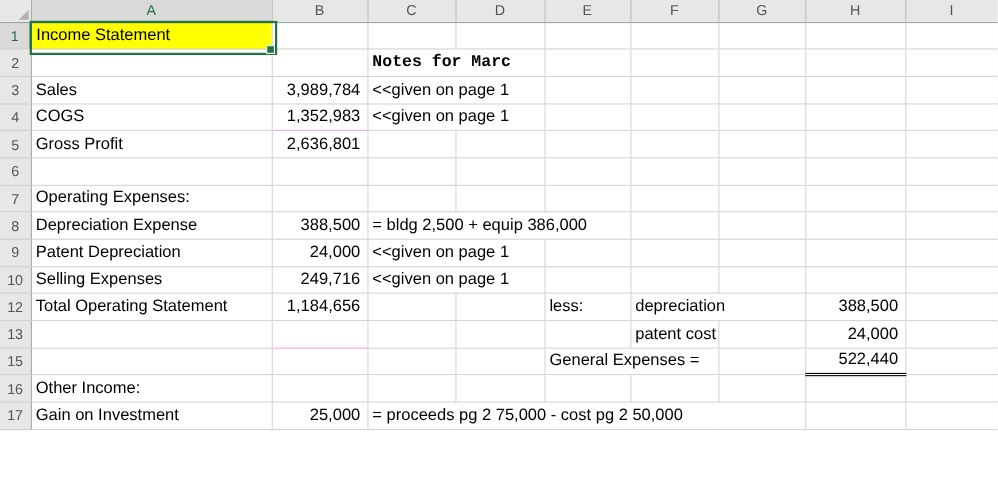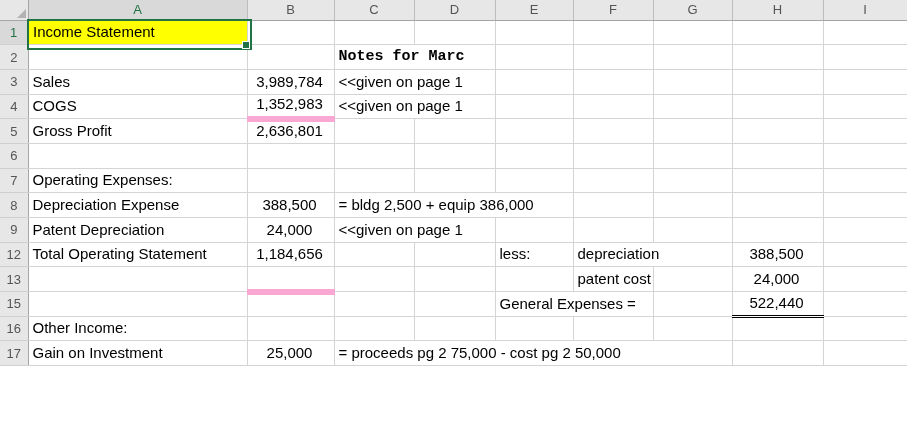--- a/index.html
+++ b/index.html
@@ -30,24 +30,24 @@
     font-size:13px; font-weight:400; color:#555; text-align:center; vertical-align:middle;
   }
   tbody th.selrow { background:#d9d9d9; color:#217346; border-right:2px solid #217346; }
 
   tbody tr { height:24.7px; }
   td {
     border-right:1px solid #d4d4d4; border-bottom:1px solid #d4d4d4;
     font-size:15px; color:#000; vertical-align:bottom;
     padding:0 3px 3px 4px; line-height:18px;
   }
-  td.num { text-align:center; padding-right:6px; }
+  td.num { text-align:right; padding-right:6px; }
   td.bold { font-weight:700;font-family:Liberation Mono, monospace; }
   td.fill { background:#ffff00; }
-  td.bb  { border-bottom:6px solid #f9a8d4; }
+  td.bb  { border-bottom:1px solid #f9a8d4; }
   td.dbb { border-bottom:3px double #000; }
 
   
   .sel-outline {
     position:absolute; left:27px; top:19px; width:221px; height:27px;
     border:2px solid #217346; pointer-events:none;
   }
   .fill-handle {
     position:absolute; left:242px; top:41px; width:6px; height:6px;
     background:#217346; border:1px solid #fff;
@@ -183,20 +183,31 @@
           <td>Patent Depreciation</td>
           <td class="num">24,000</td>
           <td colspan="2">&lt;&lt;given on page 1</td>
           <td></td>
           <td></td>
           <td></td>
           <td></td>
           <td></td>
         </tr>
         <tr>
+          <th>10</th>
+          <td>Selling Expenses</td>
+          <td class="num">249,716</td>
+          <td colspan="2">&lt;&lt;given on page 1</td>
+          <td></td>
+          <td></td>
+          <td></td>
+          <td></td>
+          <td></td>
+        </tr>
+        <tr>
           <th>12</th>
           <td>Total Operating Statement</td>
           <td class="num">1,184,656</td>
           <td></td>
           <td></td>
           <td>less:</td>
           <td colspan="2">depreciation</td>
           <td class="num">388,500</td>
           <td></td>
         </tr>

